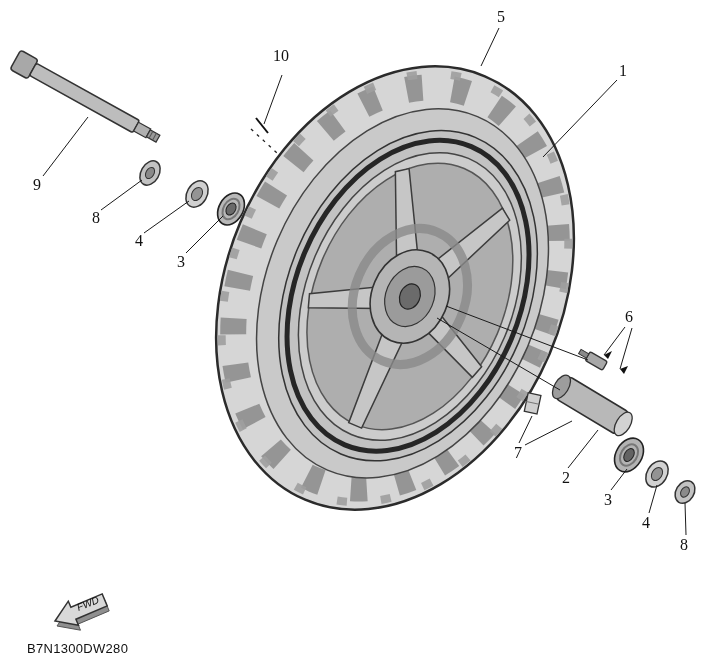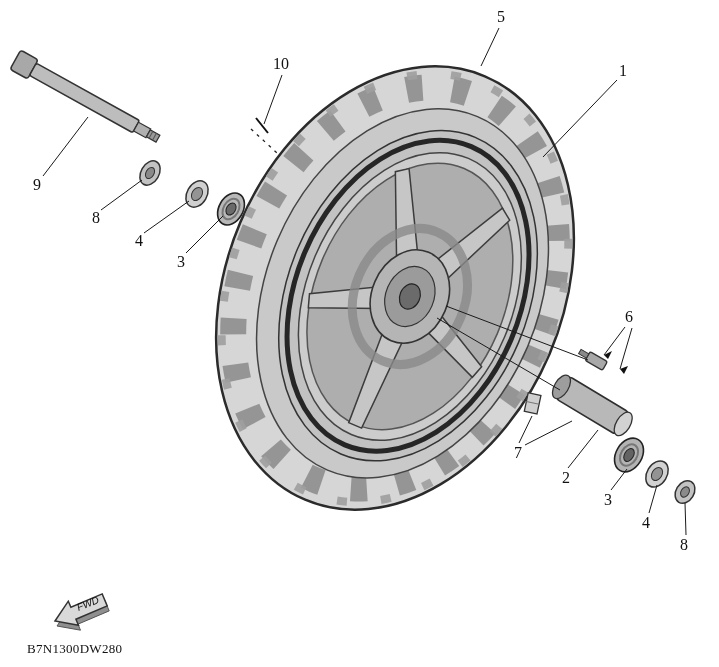--- a/index.html
+++ b/index.html
@@ -8,21 +8,21 @@
     font-family:"Liberation Sans",sans-serif;overflow:hidden;
   }
   .stage svg{position:absolute;left:0;top:0;}
   .callout{
     position:absolute;transform:translate(-50%,-50%);
     font-family:"Liberation Serif",serif;font-size:16px;color:#111;
     line-height:1;user-select:none;
   }
   .part-code{
     position:absolute;left:27px;top:641px;font-size:13px;color:#111;
-    letter-spacing:.3px;font-family:Liberation Serif, serif;
+    letter-spacing:.3px;font-family:Liberation Sans, sans-serif;
   }
 </style>
 </head>
 <body>
 
 <div class="stage">
 
   <svg width="719" height="667" viewBox="0 0 719 667">
 
     <g transform="rotate(29 25 65)">
@@ -146,17 +146,17 @@
   <div class="callout" style="left:181px;top:262px">3</div>
   <div class="callout" style="left:608px;top:500px">3</div>
   <div class="callout" style="left:139px;top:241px">4</div>
   <div class="callout" style="left:646px;top:523px">4</div>
   <div class="callout" style="left:501px;top:17px">5</div>
   <div class="callout" style="left:629px;top:317px">6</div>
   <div class="callout" style="left:518px;top:453px">7</div>
   <div class="callout" style="left:96px;top:218px">8</div>
   <div class="callout" style="left:684px;top:545px">8</div>
   <div class="callout" style="left:37px;top:185px">9</div>
-  <div class="callout" style="left:281px;top:64px">10</div>
+  <div class="callout" style="left:281px;top:56px">10</div>
 
   <div class="part-code">B7N1300DW280</div>
 
 </div>
 
 </body></html>

